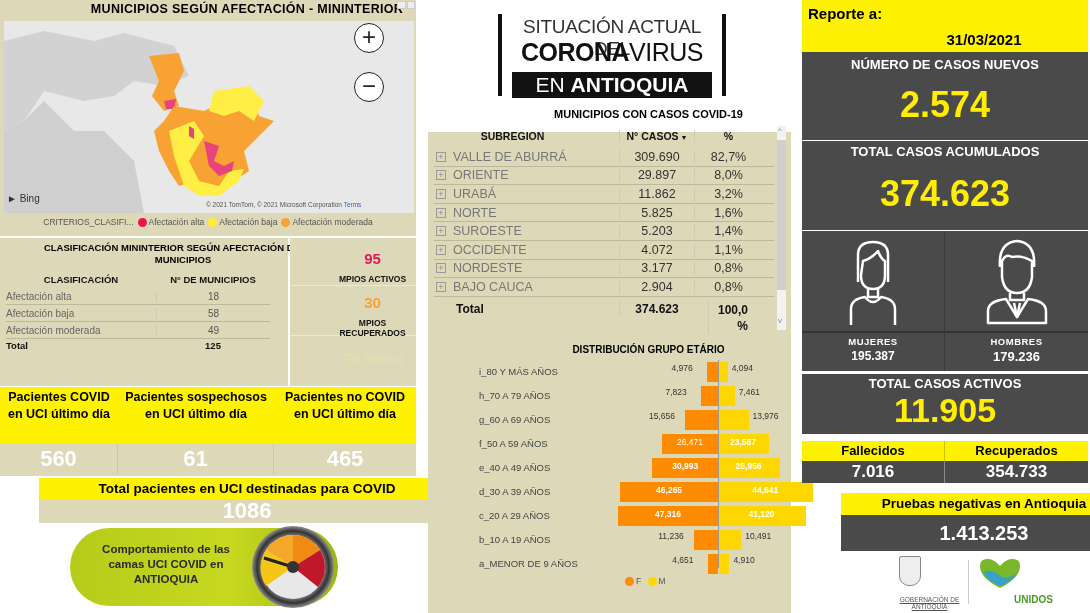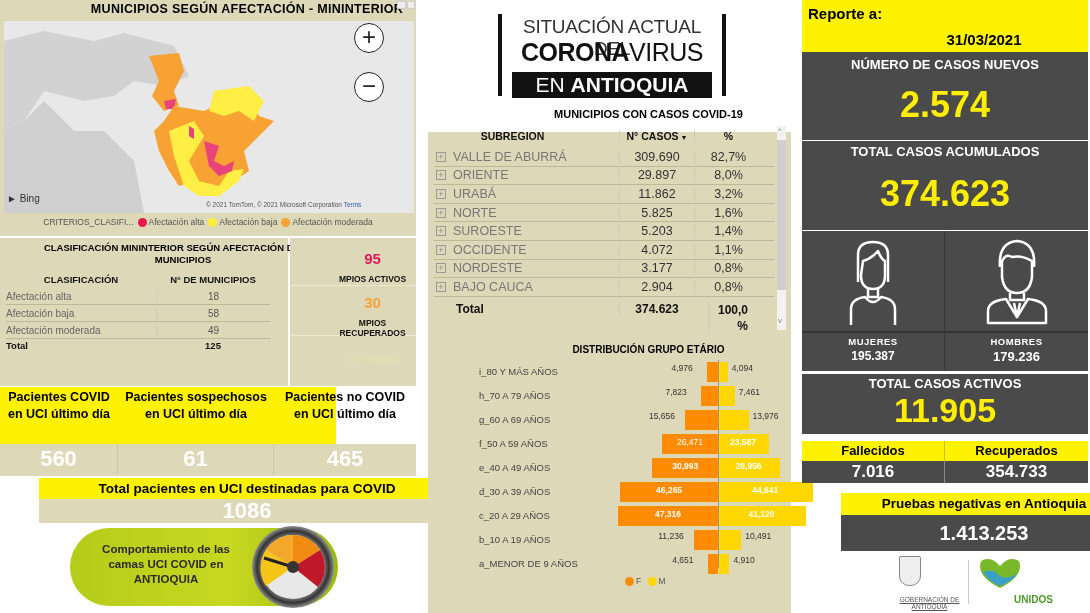--- a/index.html
+++ b/index.html
@@ -25,21 +25,21 @@
   .tr { display: flex; border-bottom: 1px solid #bdb89c; height: 17px; align-items: center; }
   .tr .c1 { width: 150px; color: #666; }
   .tr .c2 { width: 114px; text-align: center; color: #555; border-left: 1px solid #cfcab0; }
   .thr { height: 18px; border-bottom: none; }
   .thr .c1, .thr .c2 { color: #111; font-weight: bold; font-size: 9.5px; }
   .thr .c1 { text-align: center; }
 
   #mpios-panel { left: 290px; top: 238px; width: 126px; height: 148px; }
   .mp-box { width: 126px; border-bottom: 1px solid #eee9d0; }
 
-  #uci-head { left: 0; top: 387px; width: 336px; height: 57px; }
+  #uci-head { left: 0; top: 387px; width: 416px; height: 57px; }
   .uci-col { position: absolute; top: 0; height: 57px; font-size: 12.5px; font-weight: bold; line-height: 17px; text-align: center; padding-top: 2px; }
   #uci-vals { left: 0; top: 444px; width: 416px; height: 32px; }
   .uci-val { position: absolute; top: 0; height: 30px; font-size: 22px; font-weight: bold; color: #fff; text-align: center; line-height: 30px; }
   #uci-total-head { left: 0; top: 478px; width: 416px; height: 21px; font-size: 13.5px; line-height: 21px; }
   #uci-total-val { left: 0; top: 499px; width: 416px; height: 24px; font-size: 22px; color: #fff; line-height: 24px; }
 
   #gauge-btn { left: 70px; top: 528px; width: 268px; height: 78px; border-radius: 39px; background: linear-gradient(90deg, #b4cc1a, #c8d820 60%, #9ab810); }
   #gauge-text { left: 16px; top: 14px; width: 160px; font-size: 11.5px; line-height: 15px; color: #2a2a2a; font-weight: bold; text-align: center; }
   #gauge-dial { left: 182px; top: -2px; width: 82px; height: 82px; border-radius: 50%; background: radial-gradient(circle, #666 0 56%, #333 62%, #888 70%); }
 

